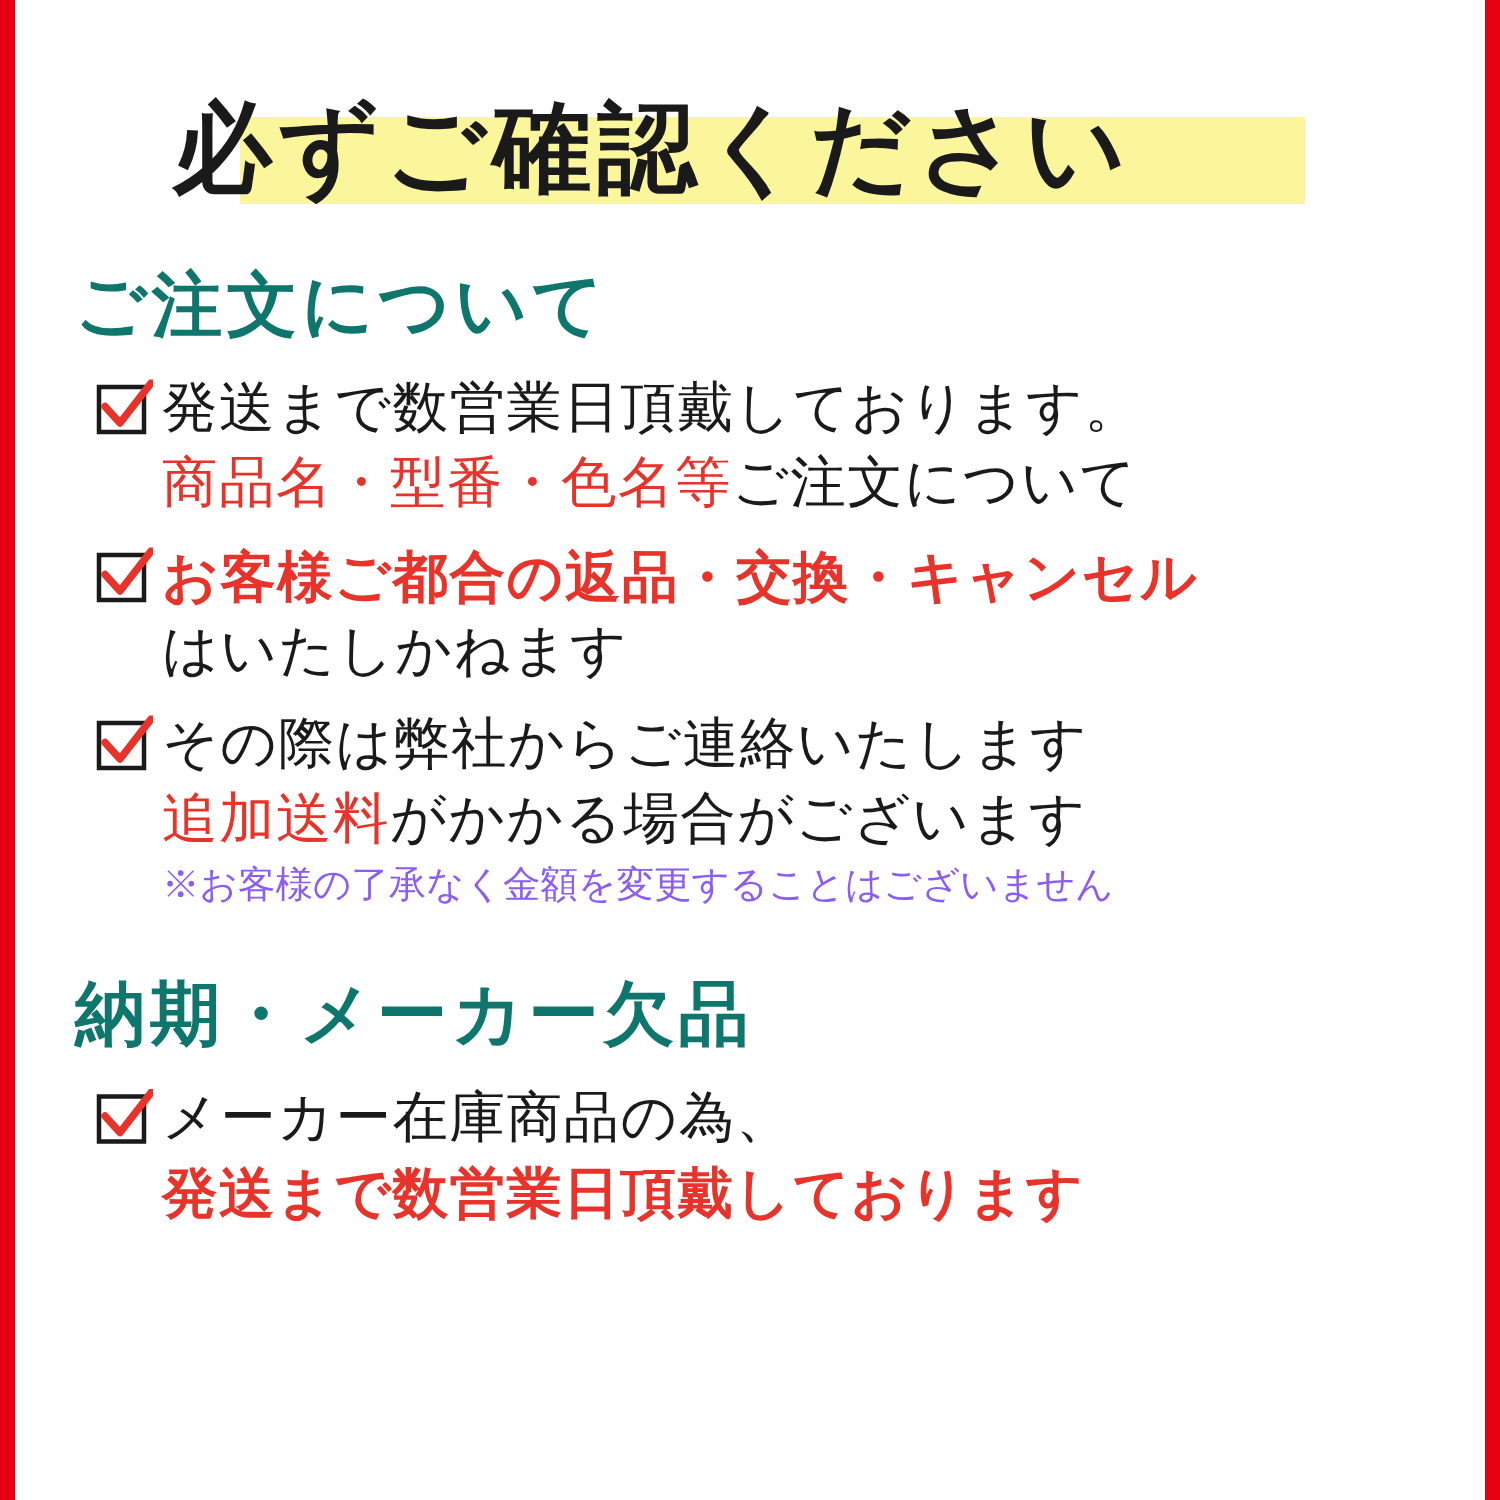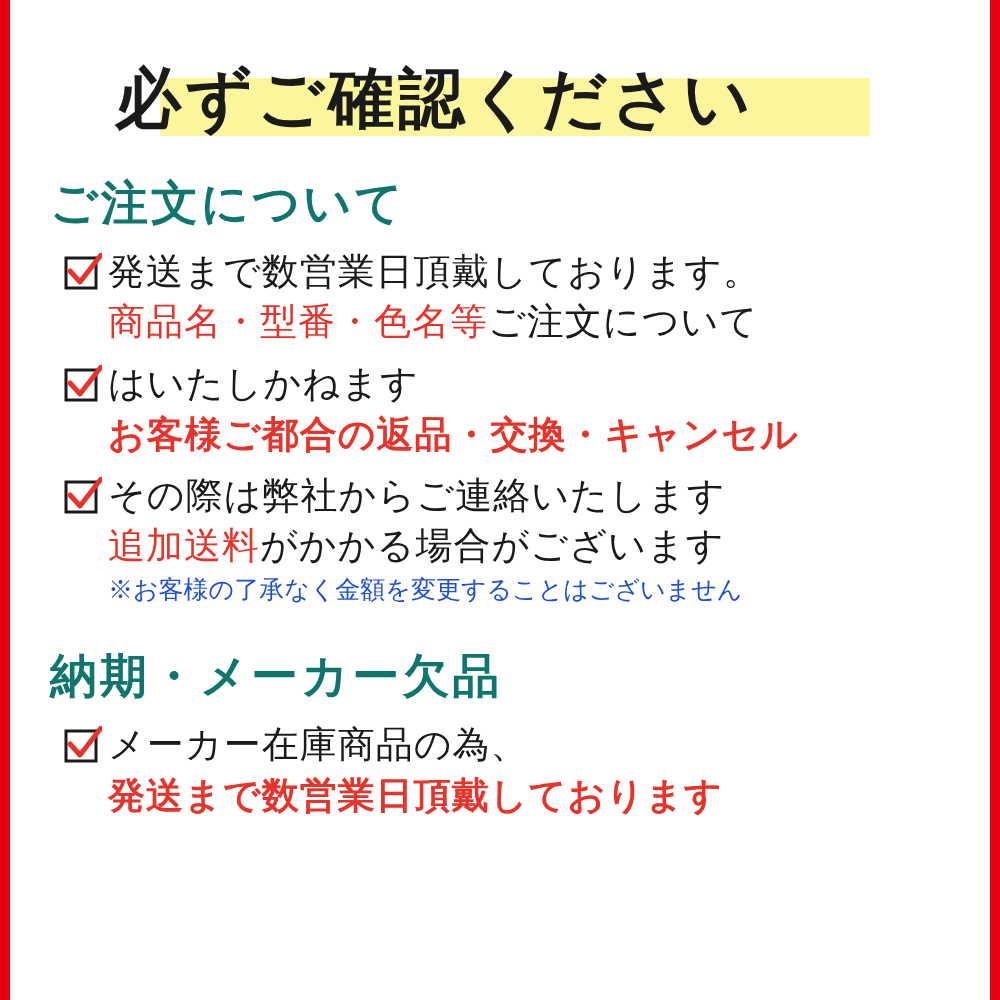--- a/index.html
+++ b/index.html
@@ -101,21 +101,21 @@
     color: #e8332a;
     font-weight: bold;
   }
   .red-em {
     color: #e8332a;
     font-weight: normal;
   }
   .note {
     font-size: 25px;
     line-height: 38px;
-    color: #1d4ed8;
+    color: #8b5cf6;
     letter-spacing: 0px;
     white-space: nowrap;
     font-family: "DejaVu Serif", "Liberation Serif", serif;
   }
 </style>
 </head>
 <body>
 
 <div class="page">
   <div class="inner">
@@ -141,22 +141,22 @@
     </div>
 
     <div class="item">
       <span class="check">
         <svg width="38" height="38" viewBox="0 0 38 38">
           <rect x="2" y="5" width="30" height="30" fill="#ffffff" stroke="#1a1a1a" stroke-width="3"></rect>
           <path d="M6 18 L16 29 L37 2" fill="none" stroke="#e8332a" stroke-width="5" stroke-linecap="round" stroke-linejoin="round"></path>
         </svg>
       </span>
       <span class="lines">
+        <div class="line red">お客様ご都合の返品・交換・キャンセル</div>
         <div class="line">はいたしかねます</div>
-        <div class="line red">お客様ご都合の返品・交換・キャンセル</div>
       </span>
     </div>
 
     <div class="item">
       <span class="check">
         <svg width="38" height="38" viewBox="0 0 38 38">
           <rect x="2" y="5" width="30" height="30" fill="#ffffff" stroke="#1a1a1a" stroke-width="3"></rect>
           <path d="M6 18 L16 29 L37 2" fill="none" stroke="#e8332a" stroke-width="5" stroke-linecap="round" stroke-linejoin="round"></path>
         </svg>
       </span>

